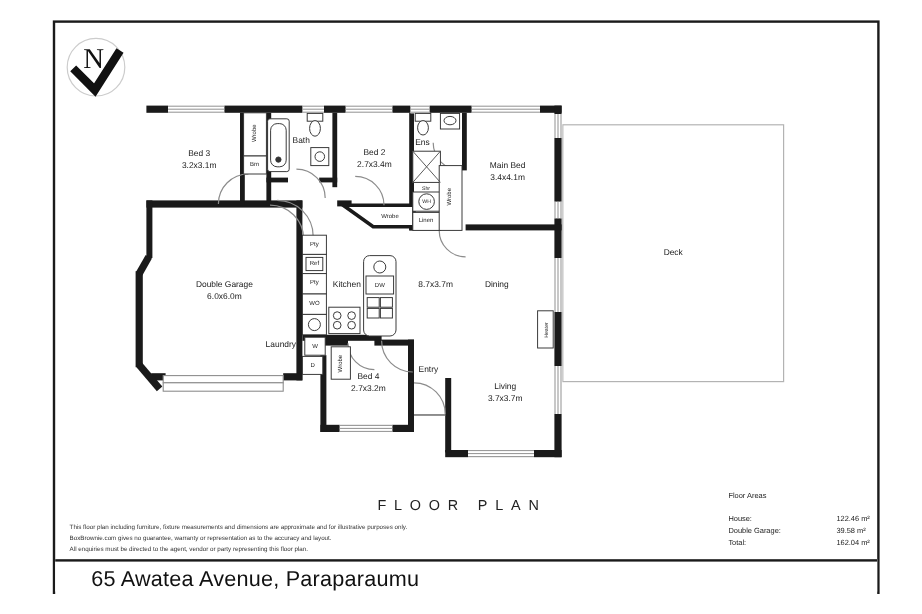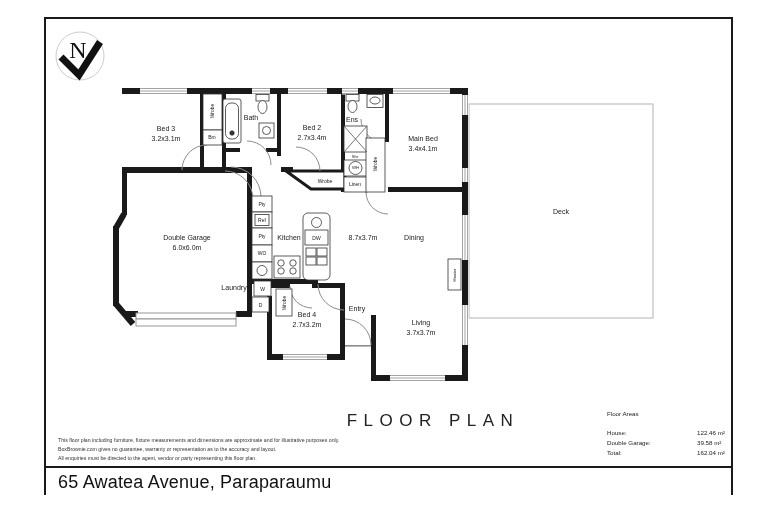--- a/index.html
+++ b/index.html
@@ -1,29 +1,29 @@
 <!DOCTYPE html>
 <html><head>
 <meta charset="utf-8">
 <style>
   html,body{margin:0;padding:0;background:#fff;}
   #canvas{position:relative;width:768px;height:512px;background:#fff;overflow:hidden;
           font-family:"Liberation Sans",sans-serif;color:#222;}
   .frame{position:absolute;left:44px;top:17px;width:689px;height:478px;border:2px solid #1a1a1a;box-sizing:border-box;}
   .addr-bar{position:absolute;left:46px;top:466px;width:685px;height:28px;border-top:2px solid #1a1a1a;
             display:flex;align-items:center;background:#fff;}
-  .addr-text{font-size:18px;color:#111;padding-left:12px;letter-spacing:0.2px;}
+  .addr-text{font-size:18px;color:#111;padding-left:30px;letter-spacing:0.2px;}
   .plan-svg{position:absolute;left:0;top:0;}
   .lab{position:absolute;transform:translate(-50%,-50%);font-size:7px;line-height:1.2;color:#1a1a1a;
        text-align:center;white-space:nowrap;}
   .sm{font-size:5px;}
   .xs{font-size:4.3px;}
   .vlab{transform:translate(-50%,-50%) rotate(-90deg);}
   .title{position:absolute;left:385px;top:421px;transform:translate(-50%,-50%);
-         font-size:17px;letter-spacing:6.5px;color:#222;white-space:nowrap;margin-left:48px;}
+         font-size:12px;letter-spacing:6.5px;color:#222;white-space:nowrap;}
   .disclaimer{position:absolute;left:58px;top:436px;font-size:5.2px;line-height:1.72;color:#333;}
   .areas{position:absolute;left:607px;top:410px;width:140px;font-size:6.2px;color:#222;}
   .areas .hd{margin-bottom:11px;}
   .areas .row{display:flex;line-height:1.6;}
   .areas .row .l{width:90px;}
   .north-n{position:absolute;left:78px;top:50px;transform:translate(-50%,-50%);
            font-family:"Liberation Serif",serif;font-size:24px;color:#111;}
 </style>
 </head>
 <body>

